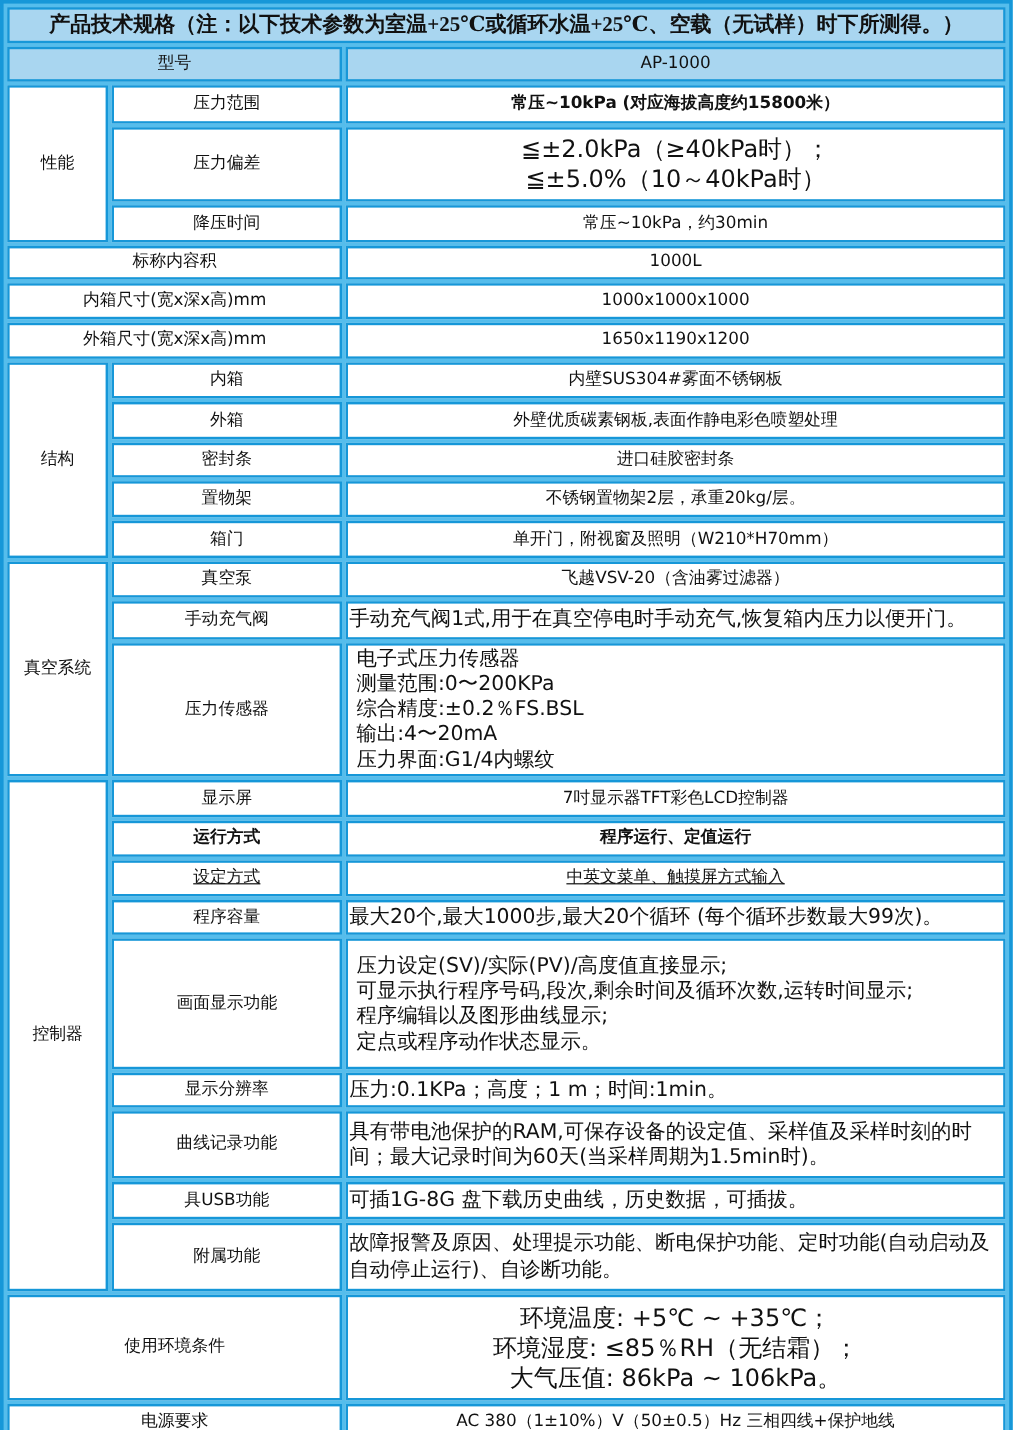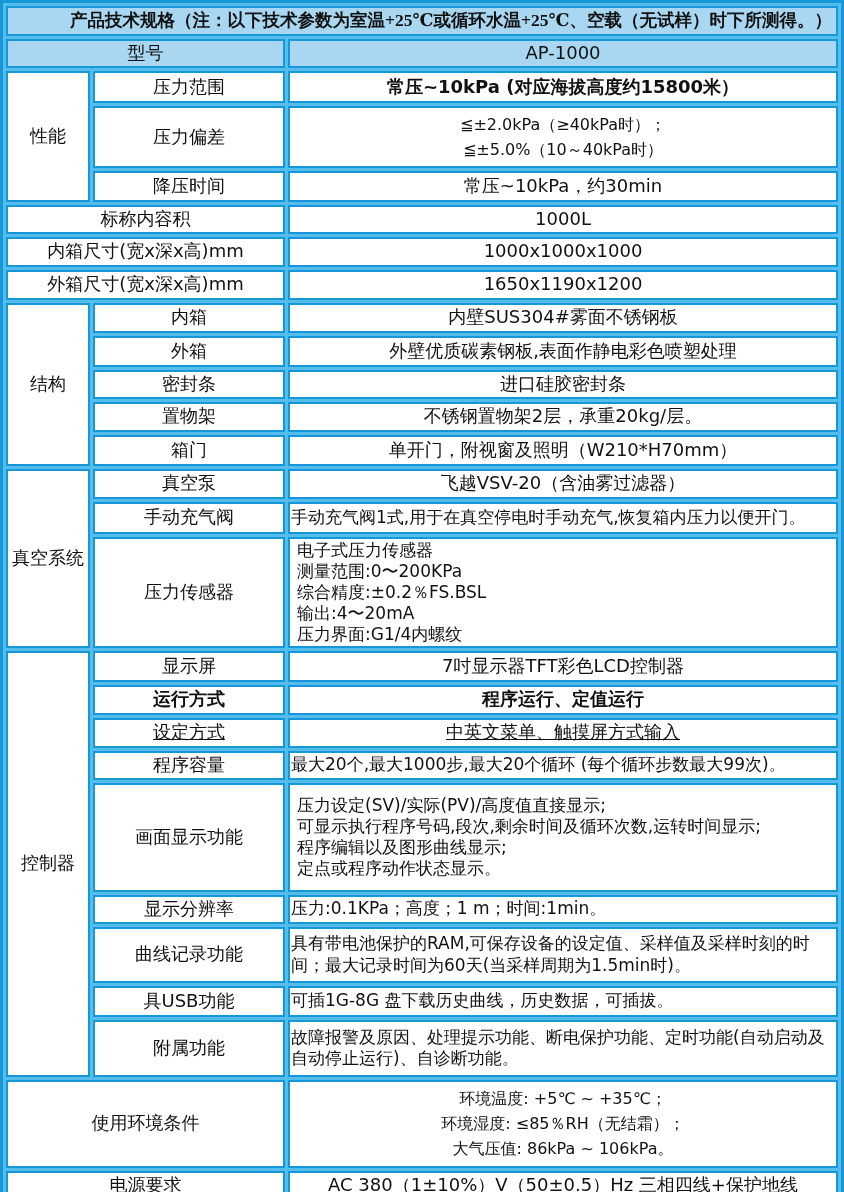--- a/index.html
+++ b/index.html
@@ -16,41 +16,41 @@
     background:#55BDEC;           
     border:3px solid #1697D8;     
     table-layout:fixed;
     box-sizing:border-box;
   }
   td{
     border:2px solid #1697D8;
     background:#ffffff;
     text-align:center;
     vertical-align:middle;
-    font-size:18px;
+    font-size:14px;
     line-height:1.25;
     padding:1px 4px;
     overflow:hidden;
     word-break:break-all;
   }
   td.hdr{
     background:#A9D6F0;
-    text-align:right;
+    text-align:center;
     font-family:"Liberation Serif","DejaVu Serif",serif;
     font-weight:bold;
     font-size:17.5px;
     padding-left:4px;
     height:24px;
   }
   td.lightblue{background:#A9D6F0;}
   td.bold{font-weight:bold;}
   td.left{text-align:left;padding-left:1px;padding-right:4px;font-size:17px;}
   td.multiline{text-align:left;padding-left:7px;padding-right:4px;font-size:17px;}
   td.multiline div{line-height:21px;}
-  td.center-multiline{font-size:16px;}
+  td.center-multiline{font-size:20px;}
   td.center-multiline div{line-height:25px;}
   
   tr.r-model td{height:23px;}
   tr.r-range td{height:26px;}
   tr.r-deviation td{height:56px;}
   tr.r-decomp td{height:25px;}
   tr.r-volume td{height:22px;}
   tr.r-insize td{height:24px;}
   tr.r-outsize td{height:24px;}
   tr.r-inbox td{height:24px;}

